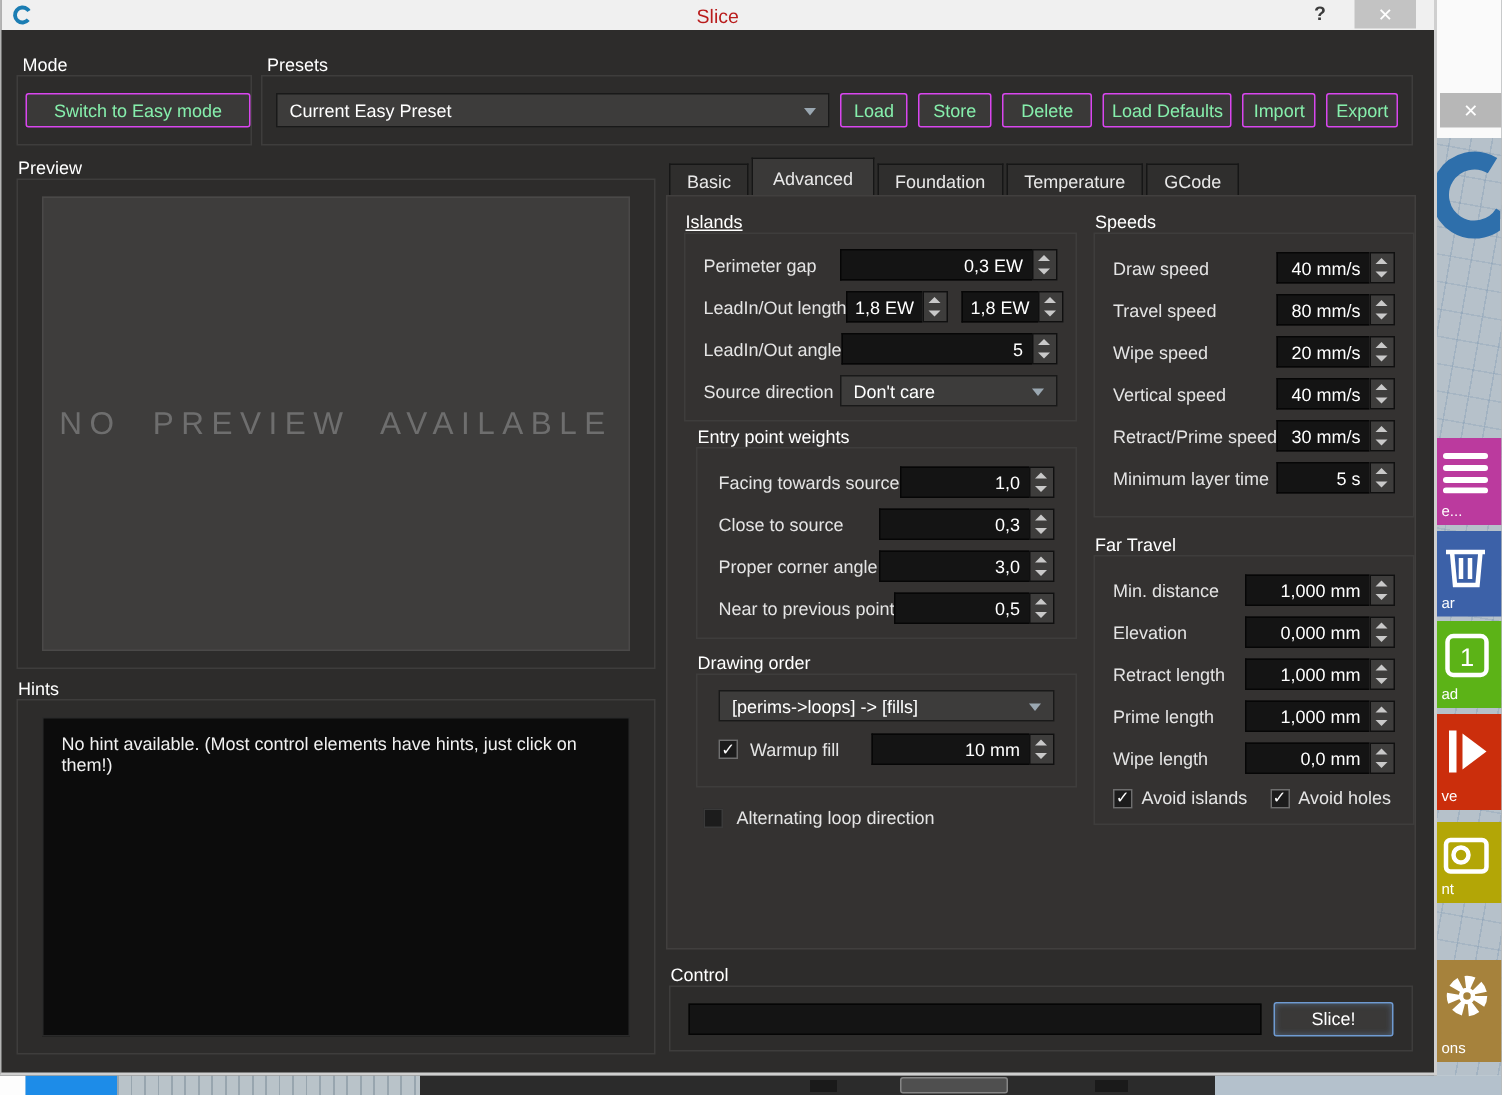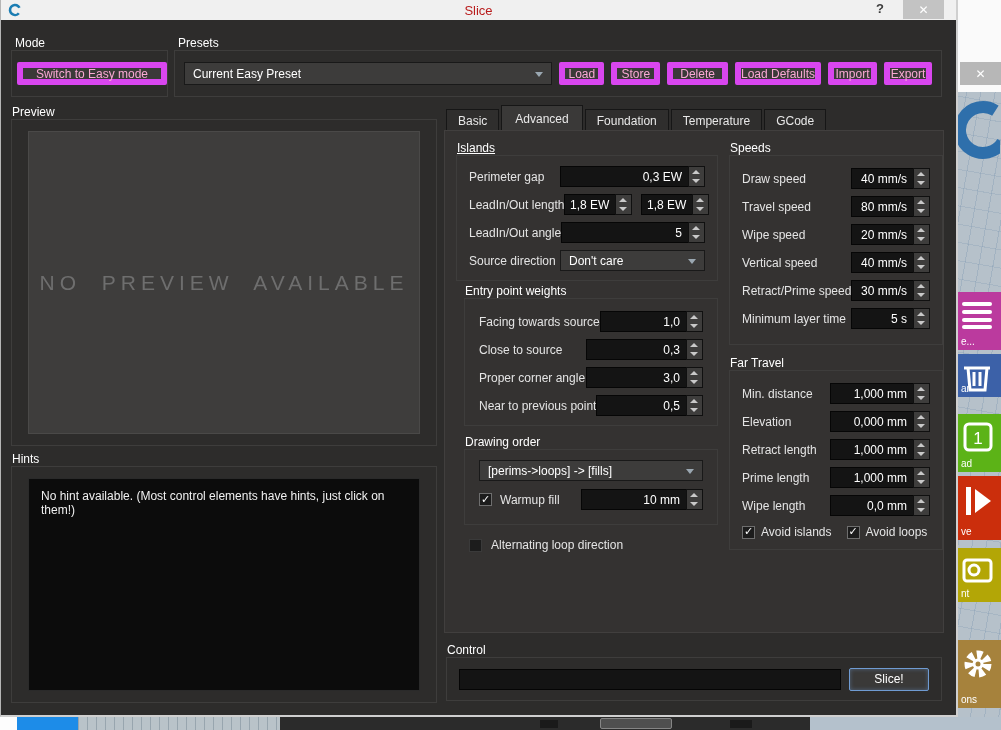--- a/index.html
+++ b/index.html
@@ -12,21 +12,21 @@
   .bg-close{position:absolute;left:960px;top:62px;width:41px;height:23px;background:#b7b7b7;color:#fff;
             display:flex;align-items:center;justify-content:center;font-size:12px;}
   .viewport{position:absolute;left:952px;top:92px;width:49px;height:625px;background:#b6c1ca;
             background-image:repeating-linear-gradient(100deg,rgba(110,140,170,.28) 0 1px,transparent 1px 14px),
                              repeating-linear-gradient(10deg,rgba(110,140,170,.22) 0 1px,transparent 1px 18px);}
   .c-watermark{position:absolute;left:950px;top:92px;}
   .tile{position:absolute;left:958px;width:43px;color:#fff;overflow:hidden;}
   .tile .ticon{position:absolute;top:7px;left:2px;}
   .tile .tlabel{position:absolute;bottom:3px;left:3px;font-size:10px;color:#fff;}
   .tile-slice{top:292px;height:58px;background:#bb3a9e;}
-  .tile-clear{top:354px;height:43px;background:#3c61a8;}
+  .tile-clear{top:354px;height:57px;background:#3c61a8;}
   .tile-load{top:414px;height:58px;background:#5cb317;}
   .tile-save{top:476px;height:64px;background:#cb2e0c;}
   .tile-print{top:548px;height:54px;background:#b3a606;}
   .tile-options{top:640px;height:68px;background:#a6823c;}
 
   
   .bstrip{position:absolute;top:717px;height:13px;}
   .bs-white{left:0;width:17px;background:#fdfdfd;}
   .bs-blue{left:17px;width:61px;background:#1d8ce8;}
   .bs-tex{left:78px;width:202px;background:#b9c3c9;
@@ -44,21 +44,21 @@
   .app-ico{position:absolute;left:7px;top:3px;}
   .title{position:absolute;left:0;width:100%;text-align:center;font-size:13px;color:#b91c1c;}
   .help{position:absolute;right:68px;top:1px;font-size:13px;font-weight:bold;color:#3c3c3c;width:16px;text-align:center;cursor:default;}
   .tclose{position:absolute;right:12px;top:0;width:41px;height:19px;background:#c3c3c3;color:#fff;
           display:flex;align-items:center;justify-content:center;font-size:12px;}
   .body{position:absolute;left:0;top:20px;right:0;bottom:0;font-size:12px;color:#e4e4e4;}
 
   .gtitle{position:absolute;font-size:12px;color:#fff;}
   .gbox{position:absolute;border:1px solid #3e3d3c;}
 
-  .btn{background:#3a3938;border:6px solid #d946ef;border-radius:2px;color:#f9a8d4;font-size:12px;
+  .btn{background:#3a3938;border:1px solid #d946ef;border-radius:2px;color:#86efac;font-size:12px;
        display:flex;align-items:center;justify-content:center;white-space:nowrap;}
 
   .combo{background:#3d3c3b;border:1px solid #191919;color:#fff;display:flex;align-items:center;
          padding:0 8px;position:relative;height:23px;}
   .combo .carr{position:absolute;right:8px;top:50%;margin-top:-2px;border-left:4px solid transparent;
                border-right:4px solid transparent;border-top:5px solid #9aa7b1;}
 
   .spin{display:flex;height:21px;}
   .sval{flex:1;background:#141414;border:1px solid #060606;border-right:none;color:#fff;display:flex;
         align-items:center;justify-content:flex-end;padding-right:6px;}
@@ -463,21 +463,21 @@
               <span class="sbtns"></span>
             </div>
           </div>
           <div class="ft-checks">
             <span class="opt">
               <span class="cb checked"></span>
               <span>Avoid islands</span>
             </span>
             <span class="opt">
               <span class="cb checked"></span>
-              <span>Avoid loops</span>
+              <span>Avoid holes</span>
             </span>
           </div>
         </div>
       </div>
 
       <span class="gtitle control-label">Control</span>
       <div class="gbox control-box">
         <div class="progress"></div>
         <div class="slice-btn">Slice!</div>
       </div>

